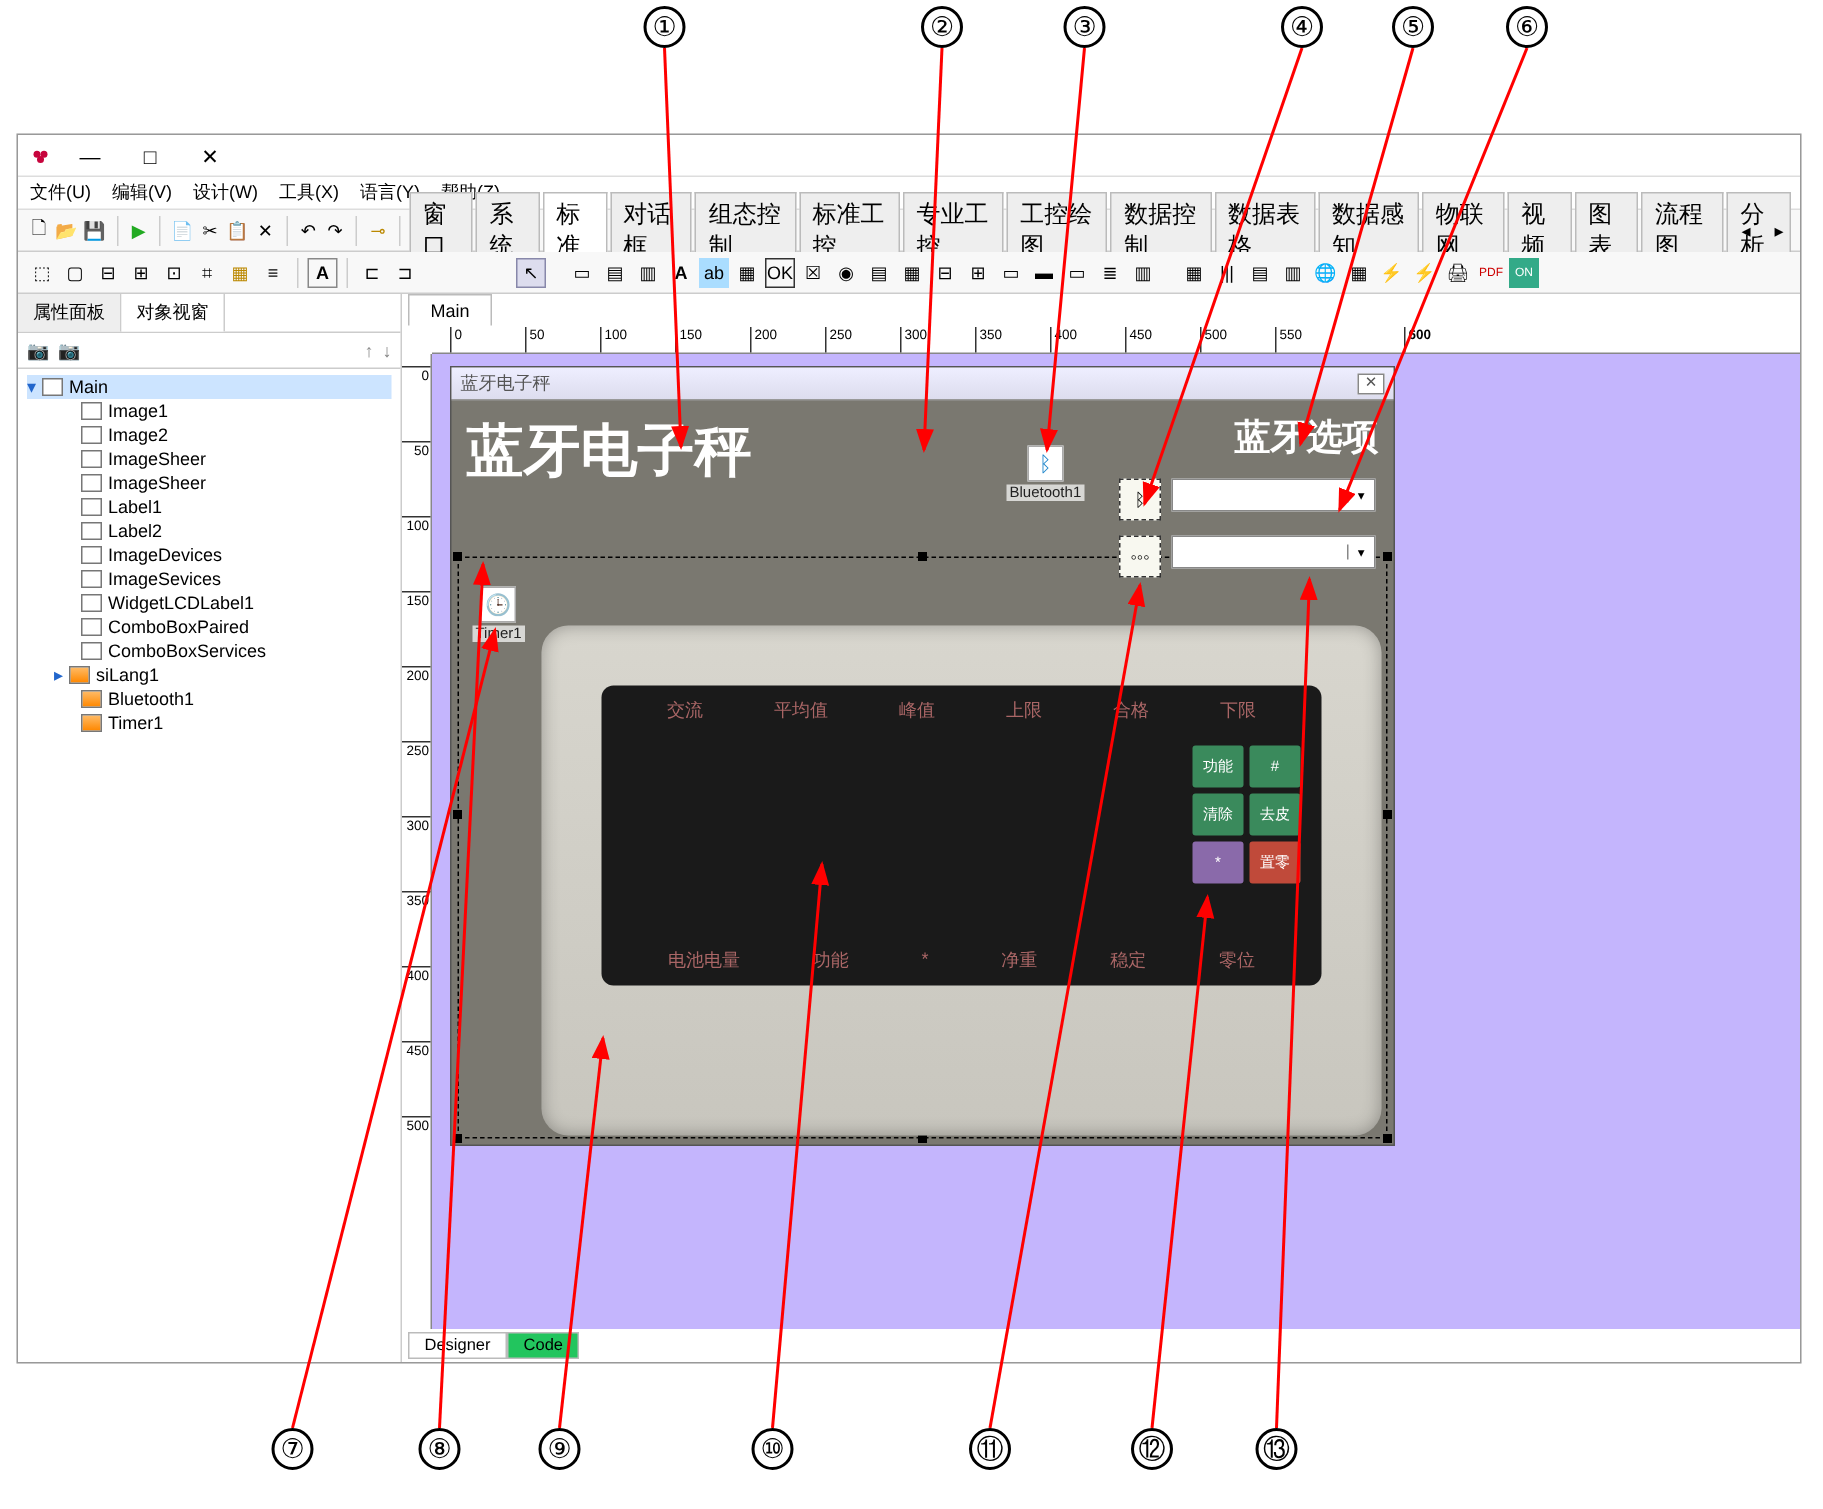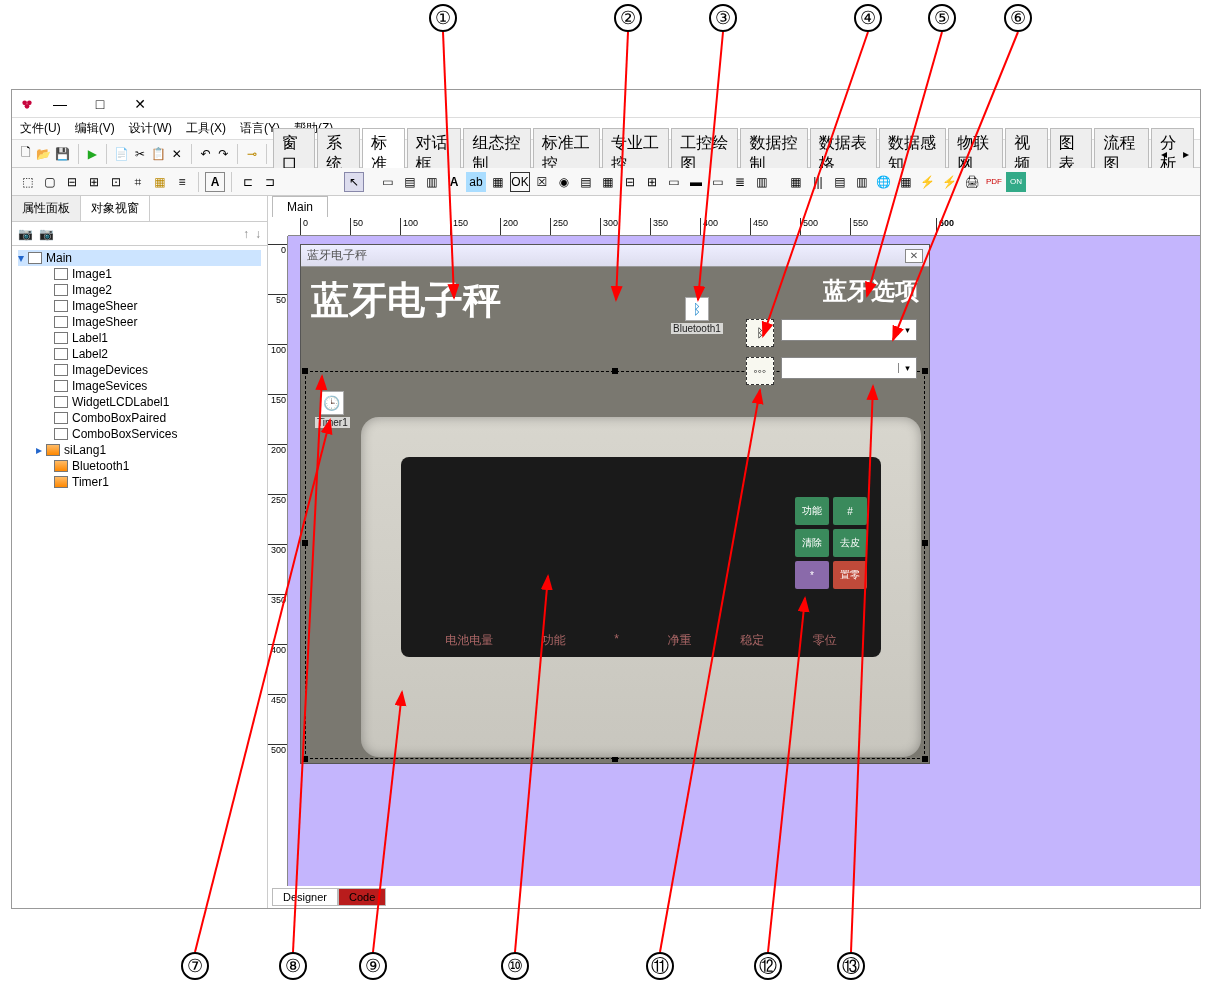--- a/index.html
+++ b/index.html
@@ -59,21 +59,21 @@
 .scale-labels-top{position:absolute;top:8px;left:20px;right:20px;display:flex;justify-content:space-around;color:#a66;font-size:9px}
 .scale-labels-bot{position:absolute;bottom:8px;left:20px;right:20px;display:flex;justify-content:space-around;color:#a66;font-size:9px}
 .lcd{position:absolute;left:10px;top:28px;width:330px;height:140px;display:flex;align-items:center;justify-content:center;gap:0}
 .digit{font-family:monospace;font-size:120px;color:#ff3800;line-height:1;text-shadow:0 0 4px #f40;transform:scaleX(0.75);letter-spacing:-8px;font-weight:bold}
 .keypad{position:absolute;right:14px;top:40px;display:grid;grid-template-columns:34px 34px;gap:4px}
 .key{height:28px;display:flex;align-items:center;justify-content:center;font-size:10px;color:#fff;border-radius:2px}
 .key.g{background:#3a8a5c}
 .key.p{background:#8a6aaa}
 .key.r{background:#c04a3a}
 .bottom-tabs{position:absolute;left:4px;bottom:2px;display:flex}
-.bottom-tab{padding:2px 10px;border:1px solid #bbb;font-size:11px;cursor:pointer;background:#b91c1c}
+.bottom-tab{padding:2px 10px;border:1px solid #bbb;font-size:11px;cursor:pointer;background:#22c55e}
 .bottom-tab.active{background:#fff}
 </style>
 </head>
 <body>
 
 <div class="callout" style="left:429px;top:4px">①</div>
 <div class="callout" style="left:614px;top:4px">②</div>
 <div class="callout" style="left:709px;top:4px">③</div>
 <div class="callout" style="left:854px;top:4px">④</div>
 <div class="callout" style="left:928px;top:4px">⑤</div>
@@ -403,20 +403,28 @@
                   <span class="arrow">▾</span>
                 </div>
 
               <div class="comp-box" style="left:14px;top:124px">
                 <div class="ic">🕒</div>
                 <div class="lbl">Timer1</div>
               </div>
 
               <div class="scale-device">
                 <div class="scale-panel">
+                  <div class="scale-labels-top" id="scale-top">
+                      <span>交流</span>
+                      <span>平均值</span>
+                      <span>峰值</span>
+                      <span>上限</span>
+                      <span>合格</span>
+                      <span>下限</span>
+                    </div>
                   <div class="keypad">
                     <div class="key g">功能</div>
                     <div class="key g">#</div>
                     <div class="key g">清除</div>
                     <div class="key g">去皮</div>
                     <div class="key p">*</div>
                     <div class="key r">置零</div>
                   </div>
                   <div class="scale-labels-bot" id="scale-bot">
                       <span>电池电量</span>

